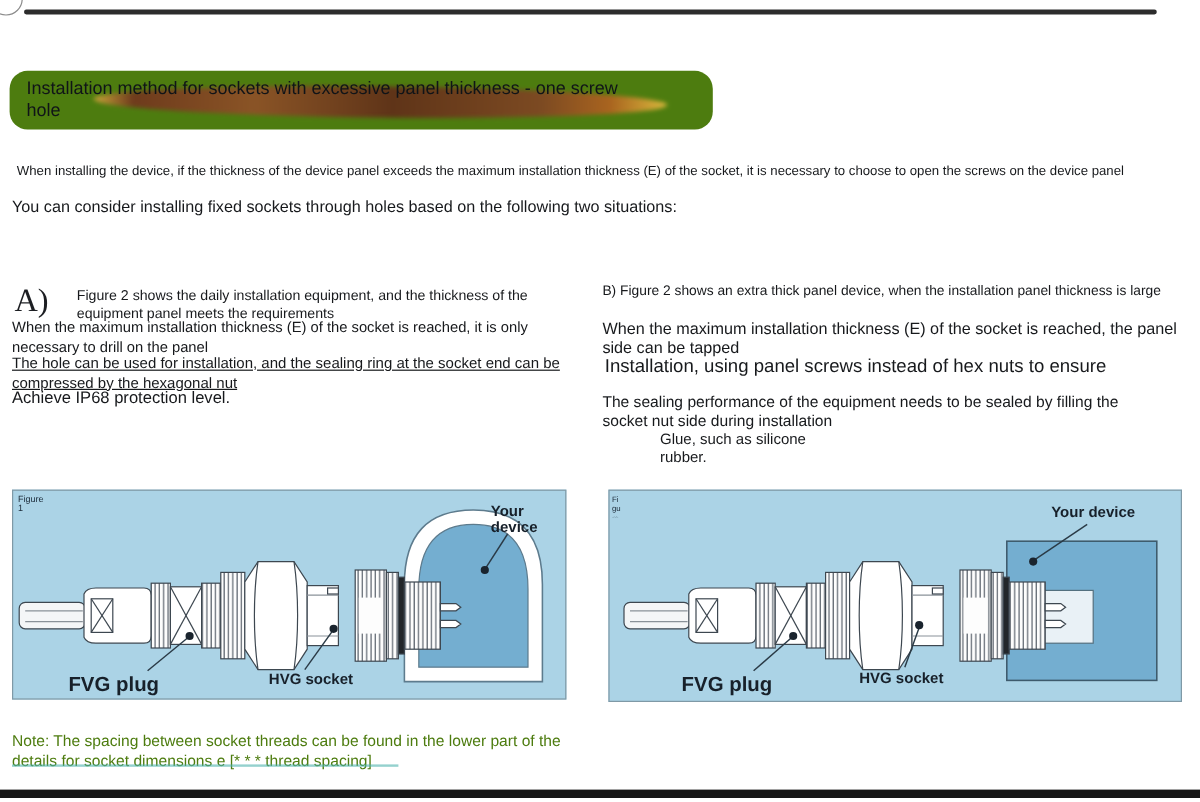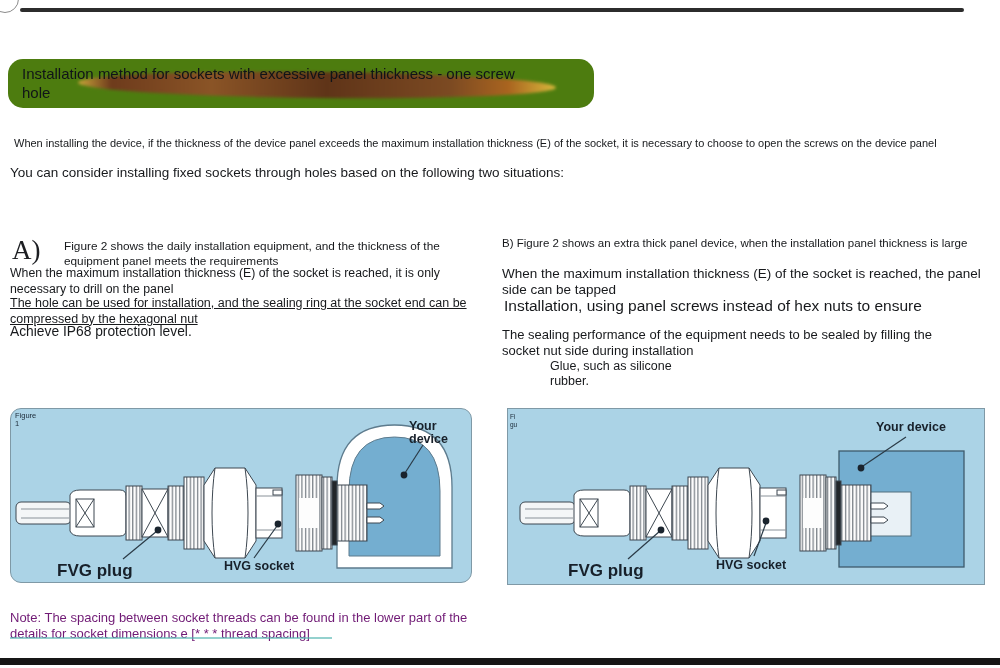--- a/index.html
+++ b/index.html
@@ -28,27 +28,27 @@
   .a-p2{left:10px;top:296px;width:478px;font-size:12.5px;line-height:1.25;text-decoration:underline;}
   .a-p3{left:10px;top:324px;width:320px;font-size:13.8px;}
   
   .b-heading{left:502px;top:236px;width:492px;font-size:11.5px;line-height:1.3;}
   .b-p1{left:502px;top:266px;width:490px;font-size:13.5px;line-height:1.18;}
   .b-p2{left:504px;top:297px;width:490px;font-size:15.5px;line-height:1.2;}
   .b-p3{left:502px;top:327px;width:458px;font-size:13px;line-height:1.22;}
   .b-p4{left:502px;top:359px;width:260px;font-size:12.5px;line-height:1.2;margin-left:48px;}
   
   .figure{background:#abd3e6;border:1px solid #7f99a6;box-sizing:border-box;}
-  .figure1{left:10px;top:408px;width:462px;height:175px;border-radius:11px;}
+  .figure1{left:10px;top:408px;width:462px;height:175px;}
   .figure2{left:507px;top:408px;width:478px;height:177px;}
   .fig-tag{position:absolute;left:4px;top:3px;font-size:7.5px;line-height:8px;color:#1b2a38;z-index:3;}
   .fig-tag-clipped{position:absolute;left:2px;top:4px;width:8px;height:18px;overflow:hidden;font-size:6.5px;line-height:8px;color:#1b2a38;z-index:3;word-break:break-all;}
   .figure svg{position:absolute;left:0;top:0;}
   
-  .note{left:10px;top:610px;font-size:13px;line-height:1.25;color:#701a75;}
+  .note{left:10px;top:610px;font-size:13px;line-height:1.25;color:#4d7c0f;}
   .note-underline{left:10px;top:637px;width:322px;height:2px;background:#4db3ad;opacity:.6;}
   .bottom-bar{left:0;top:658px;width:1000px;height:7px;background:#161616;}
   svg text{font-family:"Liberation Sans", sans-serif;fill:#17202a;}
   .lbl-big{font-size:17px;font-weight:bold;}
   .lbl-mid{font-size:12.5px;font-weight:bold;}
 </style>
 </head>
 <body>
 
 <svg width="0" height="0" style="position:absolute" aria-hidden="true">

